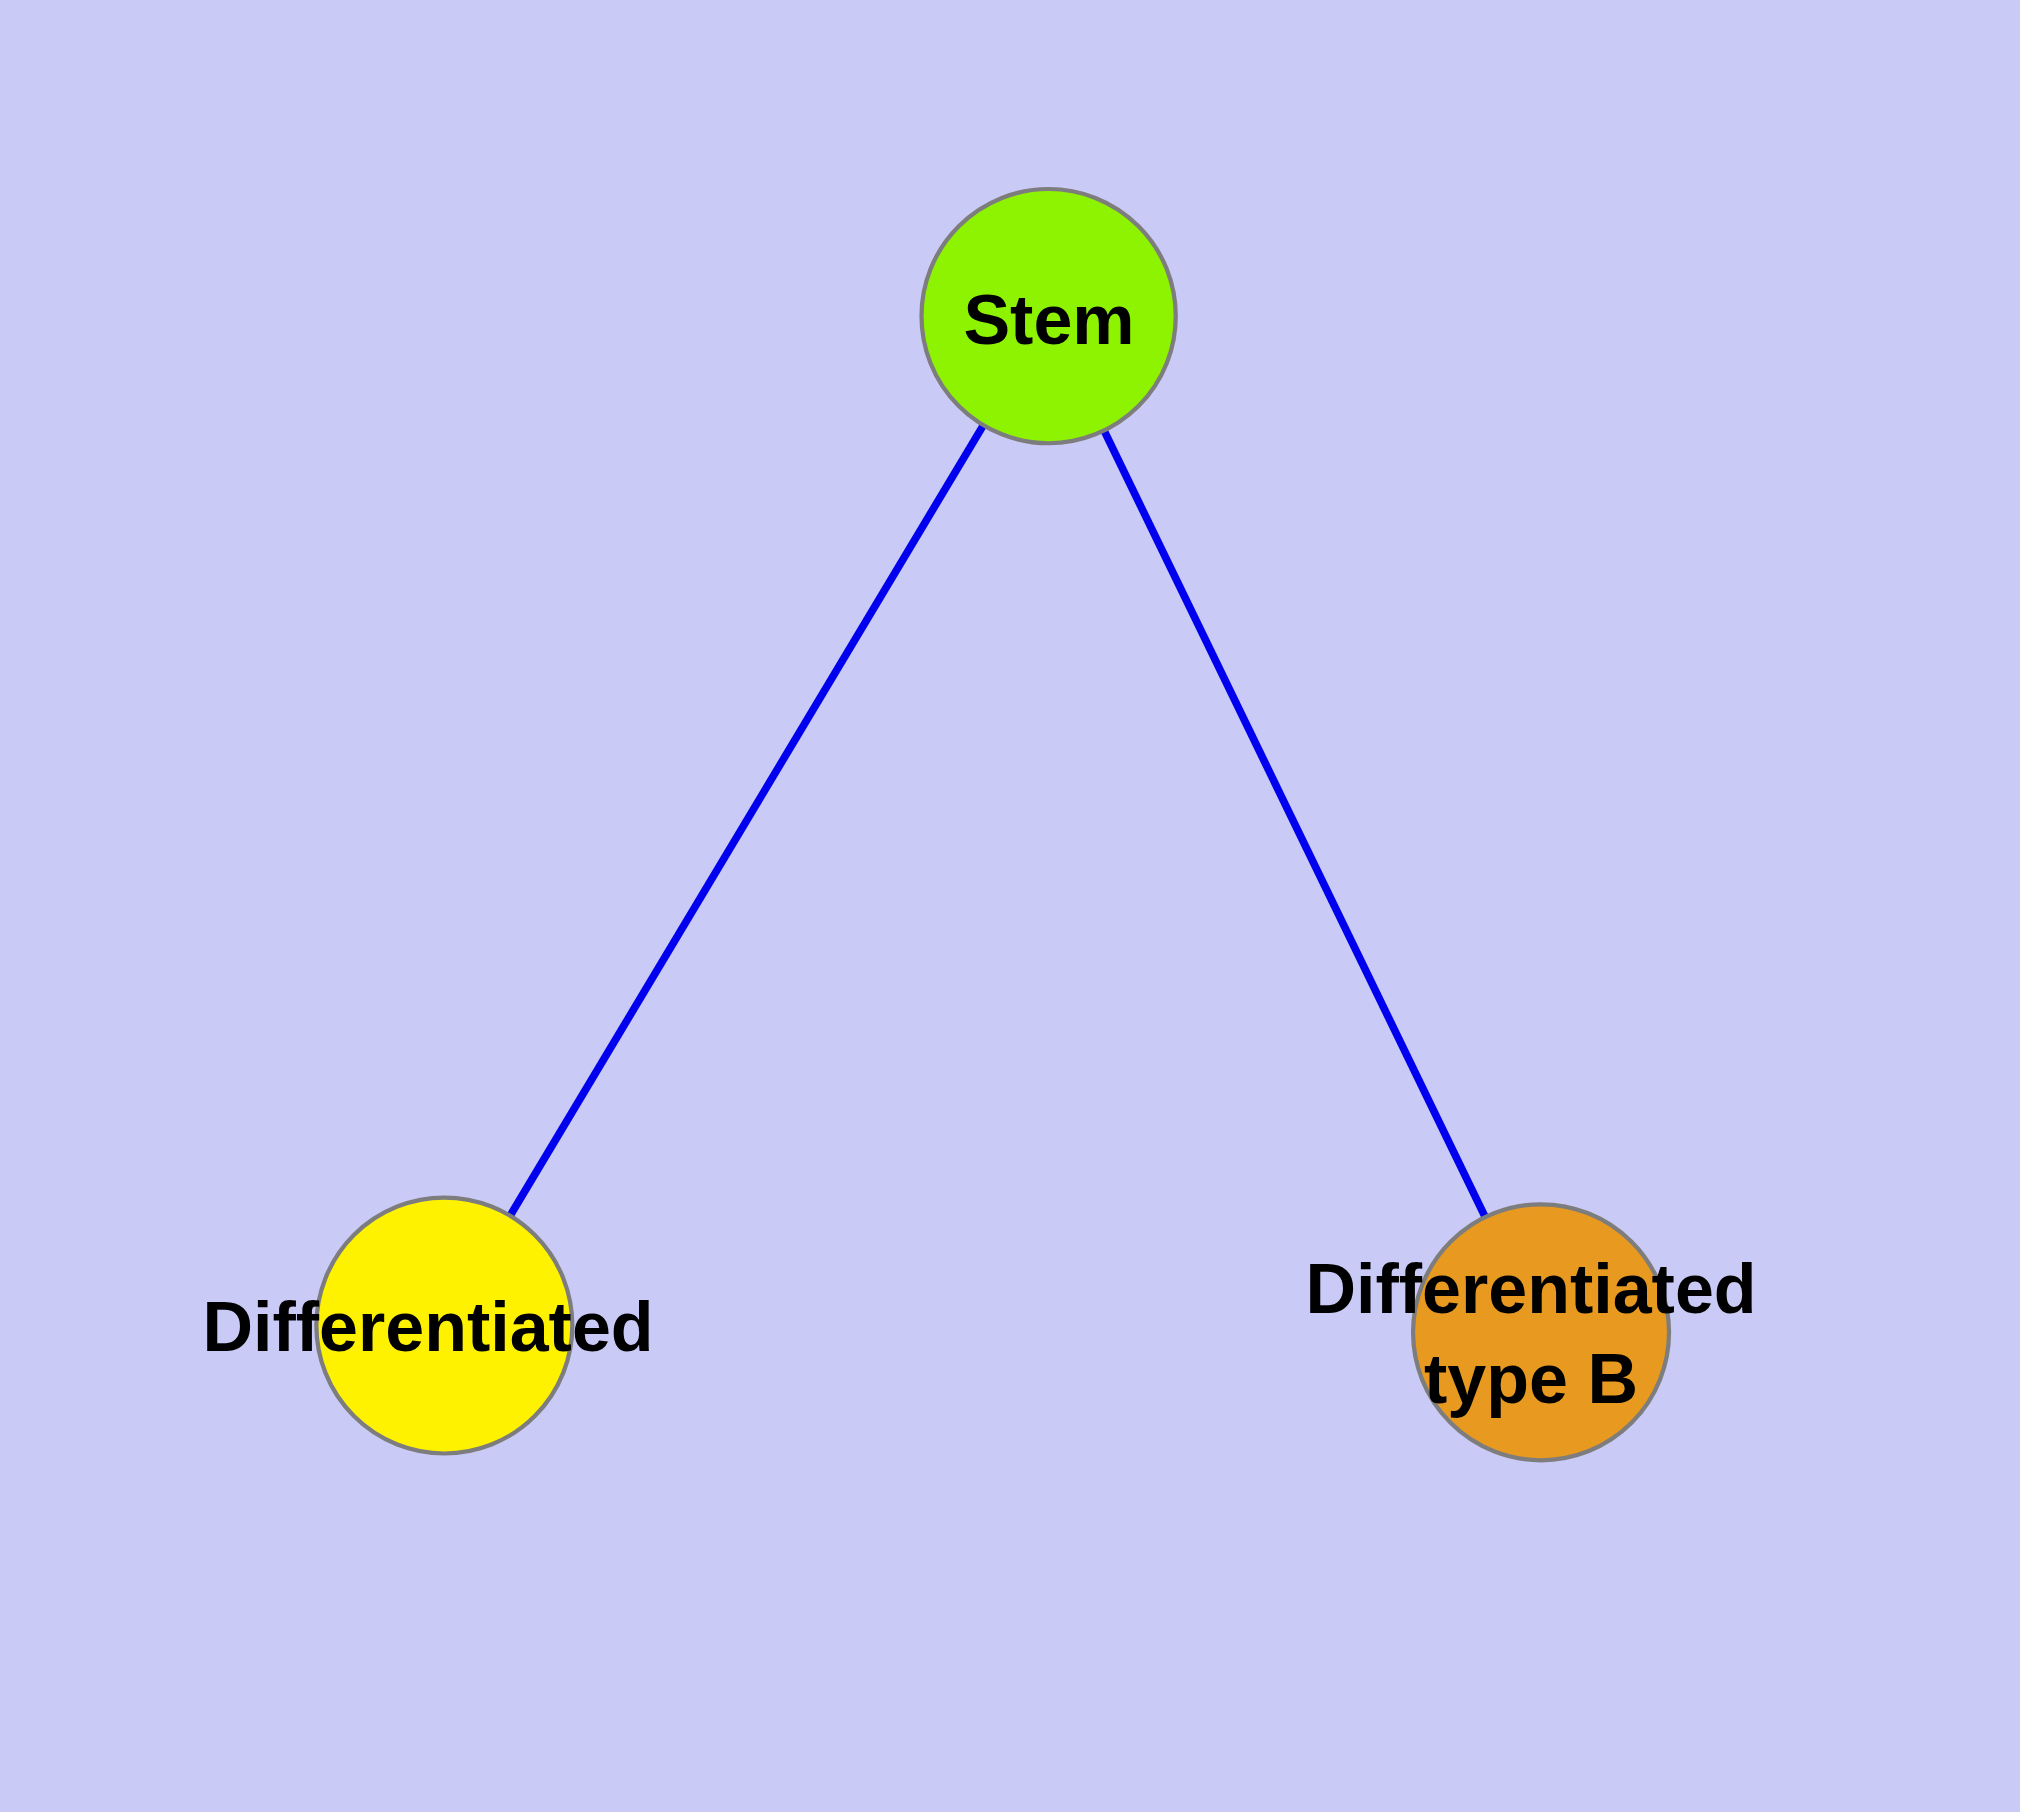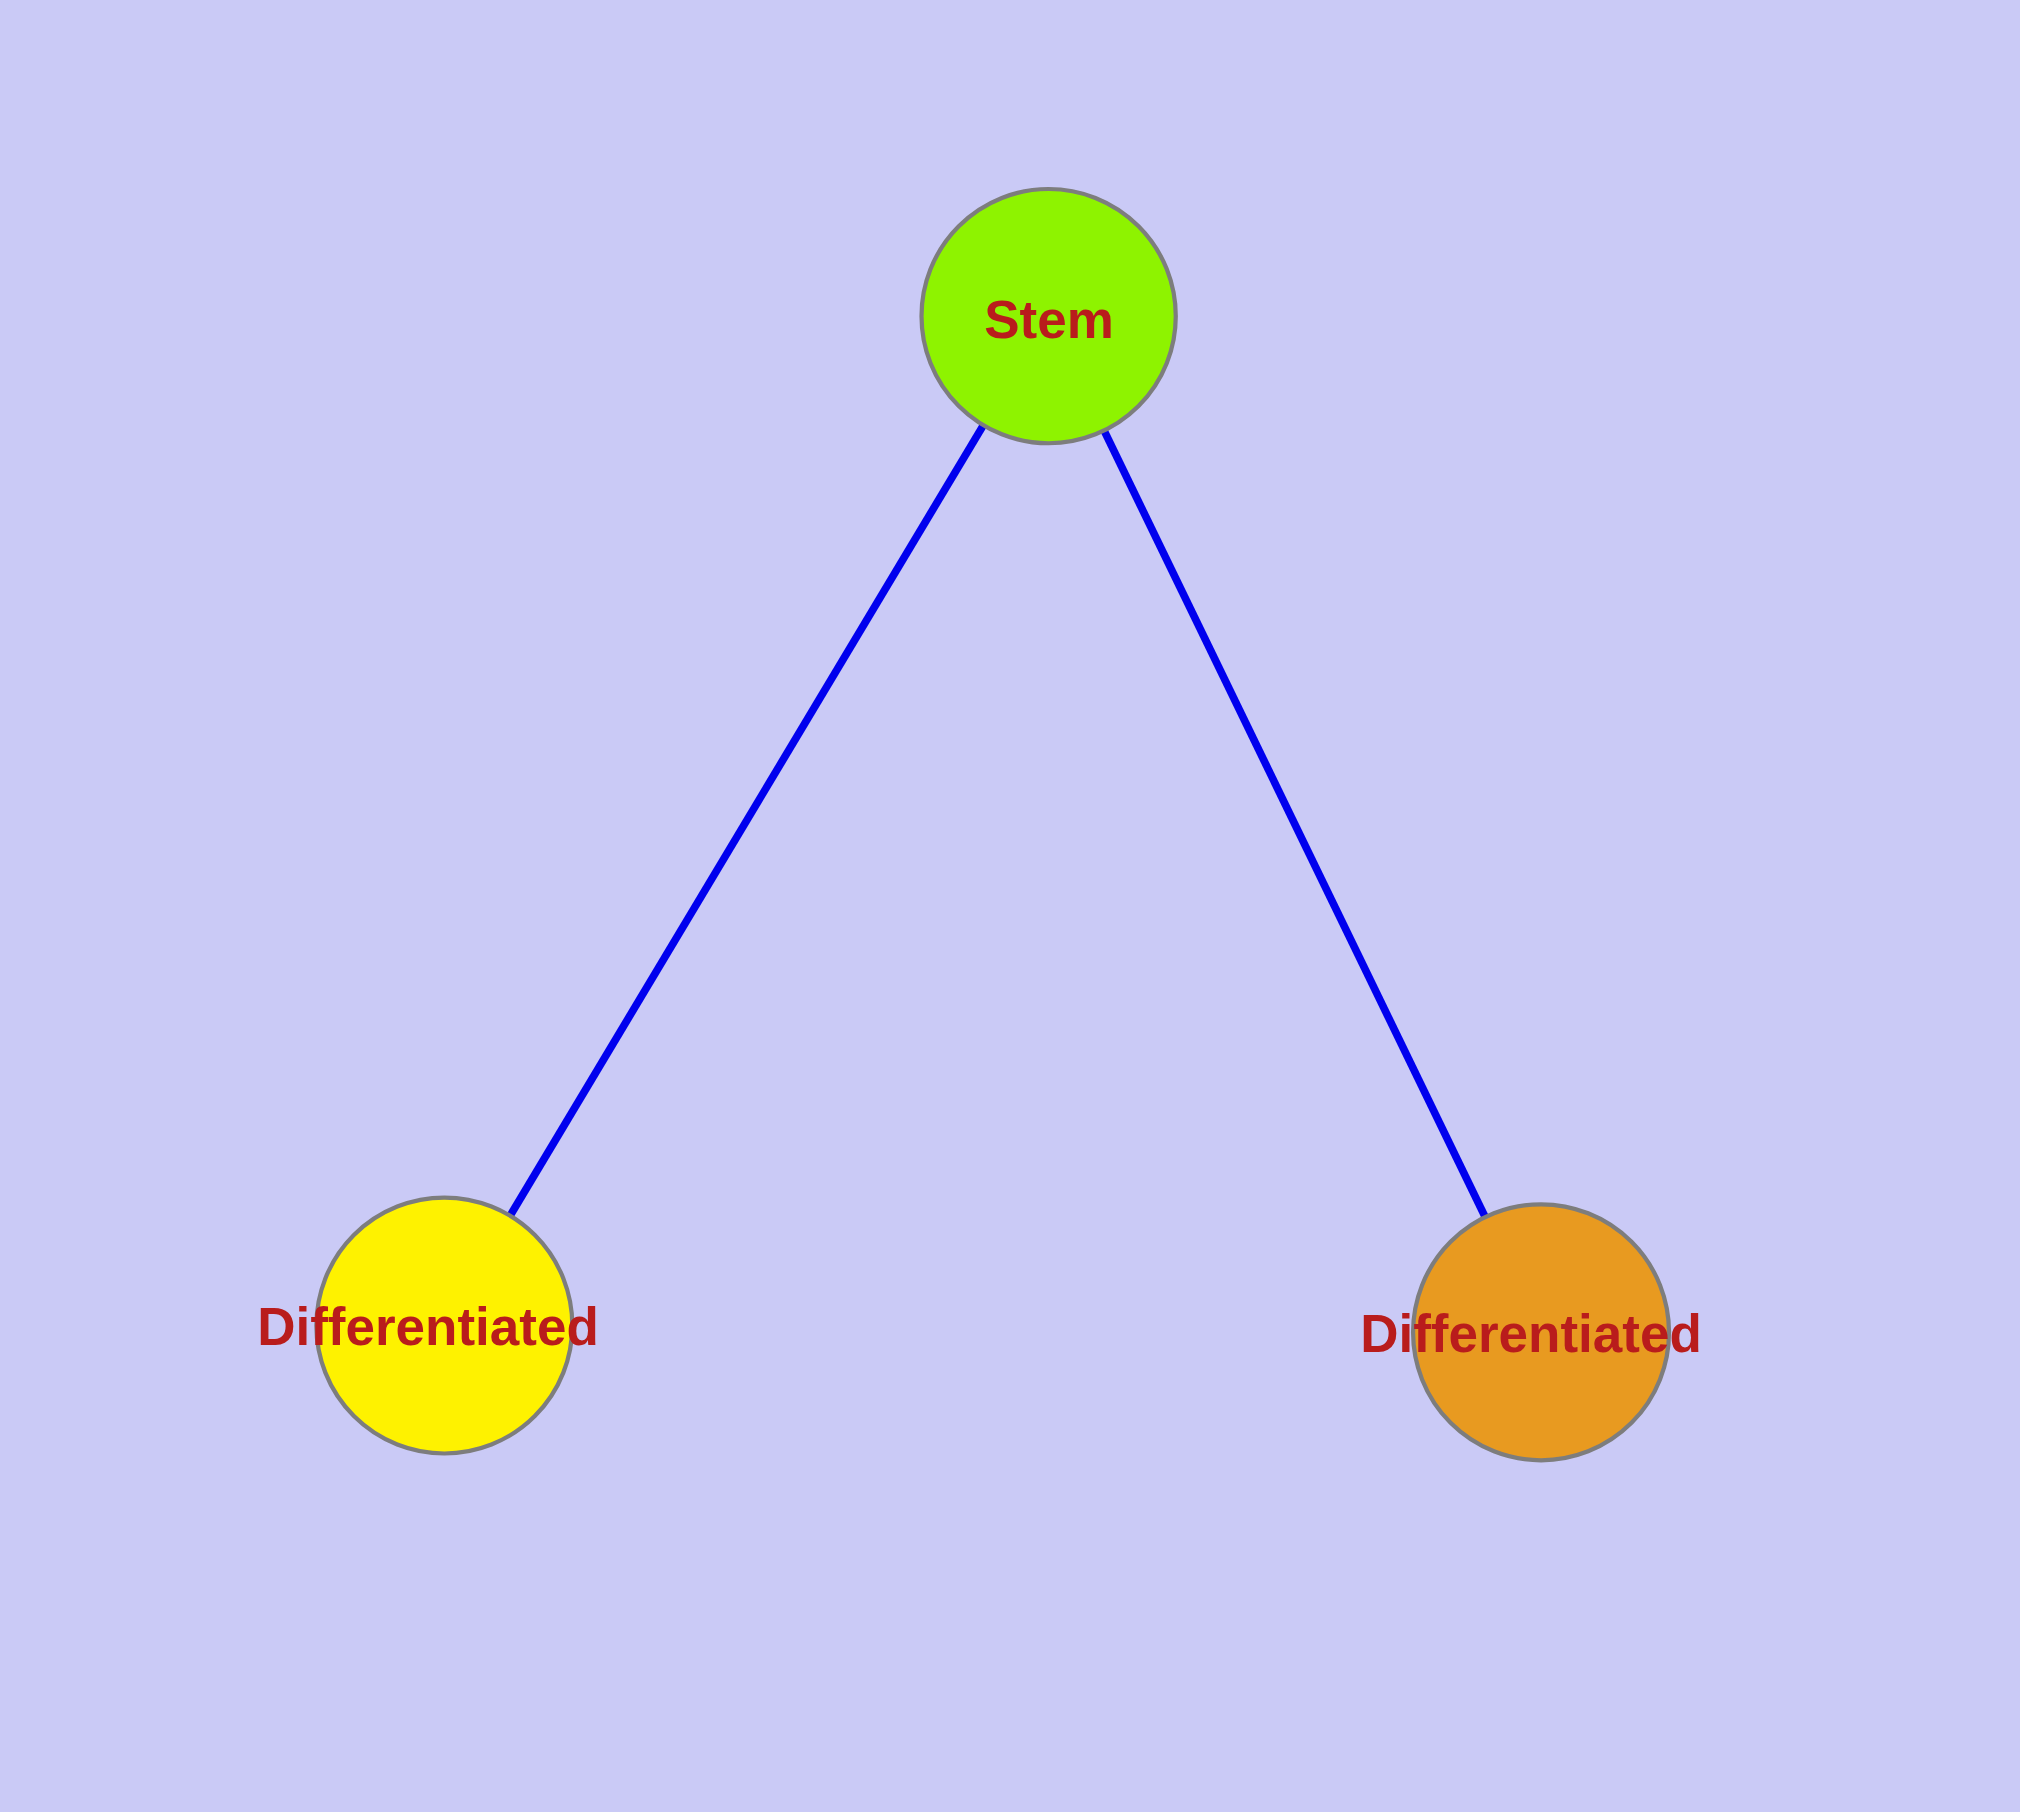--- a/index.html
+++ b/index.html
@@ -24,23 +24,23 @@
   }
   .node-circle {
     stroke: #7d7d7d;
     stroke-width: 5;
   }
   .node-label {
     position: absolute;
     transform: translate(-50%, -50%);
     text-align: center;
     font-weight: bold;
-    font-size: 53px;
+    font-size: 70px;
     line-height: 90px;
-    color: #b91c1c;
+    color: #000000;
     white-space: nowrap;
   }
   .node-label .line {
     display: block;
   }
 </style>
 </head>
 <body>
 
 <div id="canvas" style="background-color:#CACAF6">
@@ -58,16 +58,17 @@
   <div class="node-label" style="left: 1049px; top: 320px;">
     <span class="line">Stem</span>
   </div>
 
   <div class="node-label" style="left: 428px; top: 1327px;">
     <span class="line">Differentiated</span>
   </div>
 
   <div class="node-label" style="left: 1531px; top: 1334px;">
     <span class="line">Differentiated</span>
+    <span class="line">type B</span>
   </div>
 
 </div>
 
 
 </body></html>

